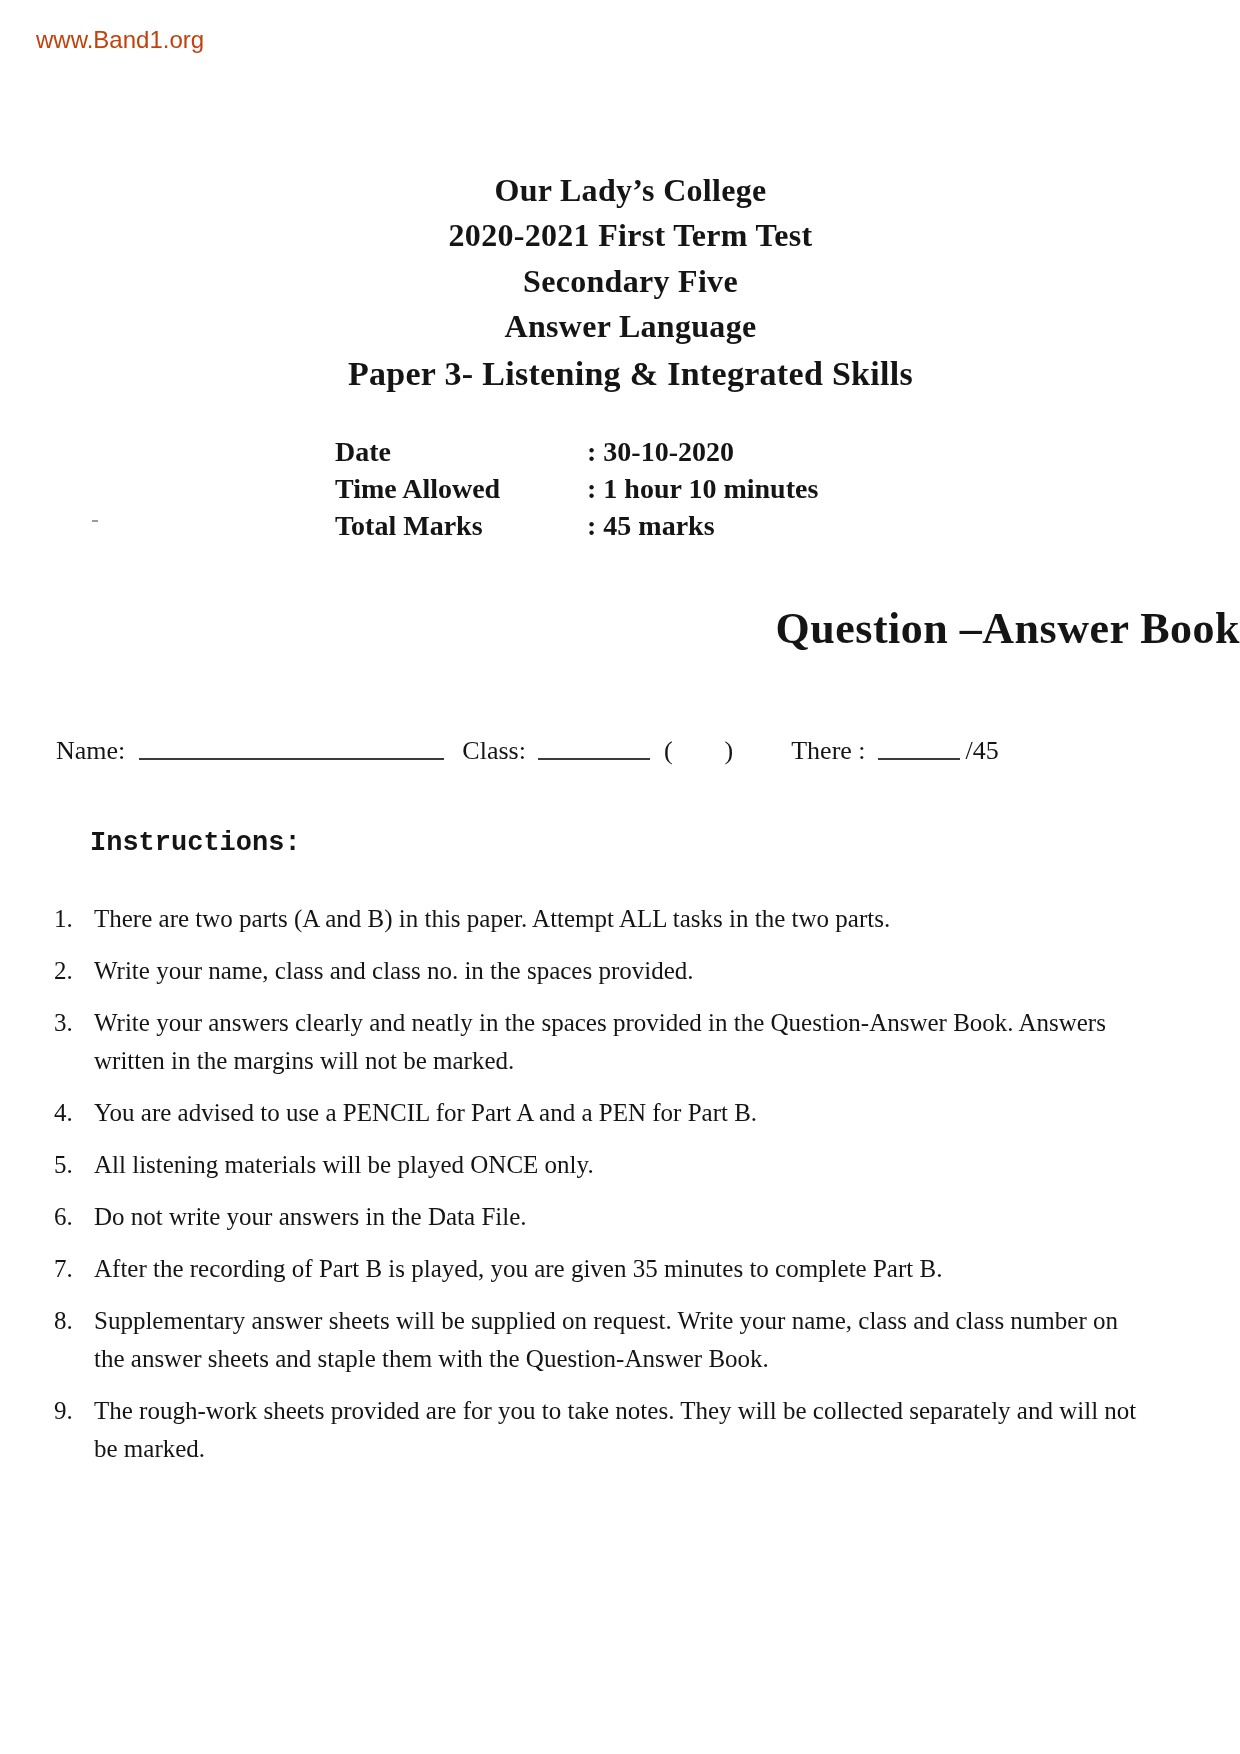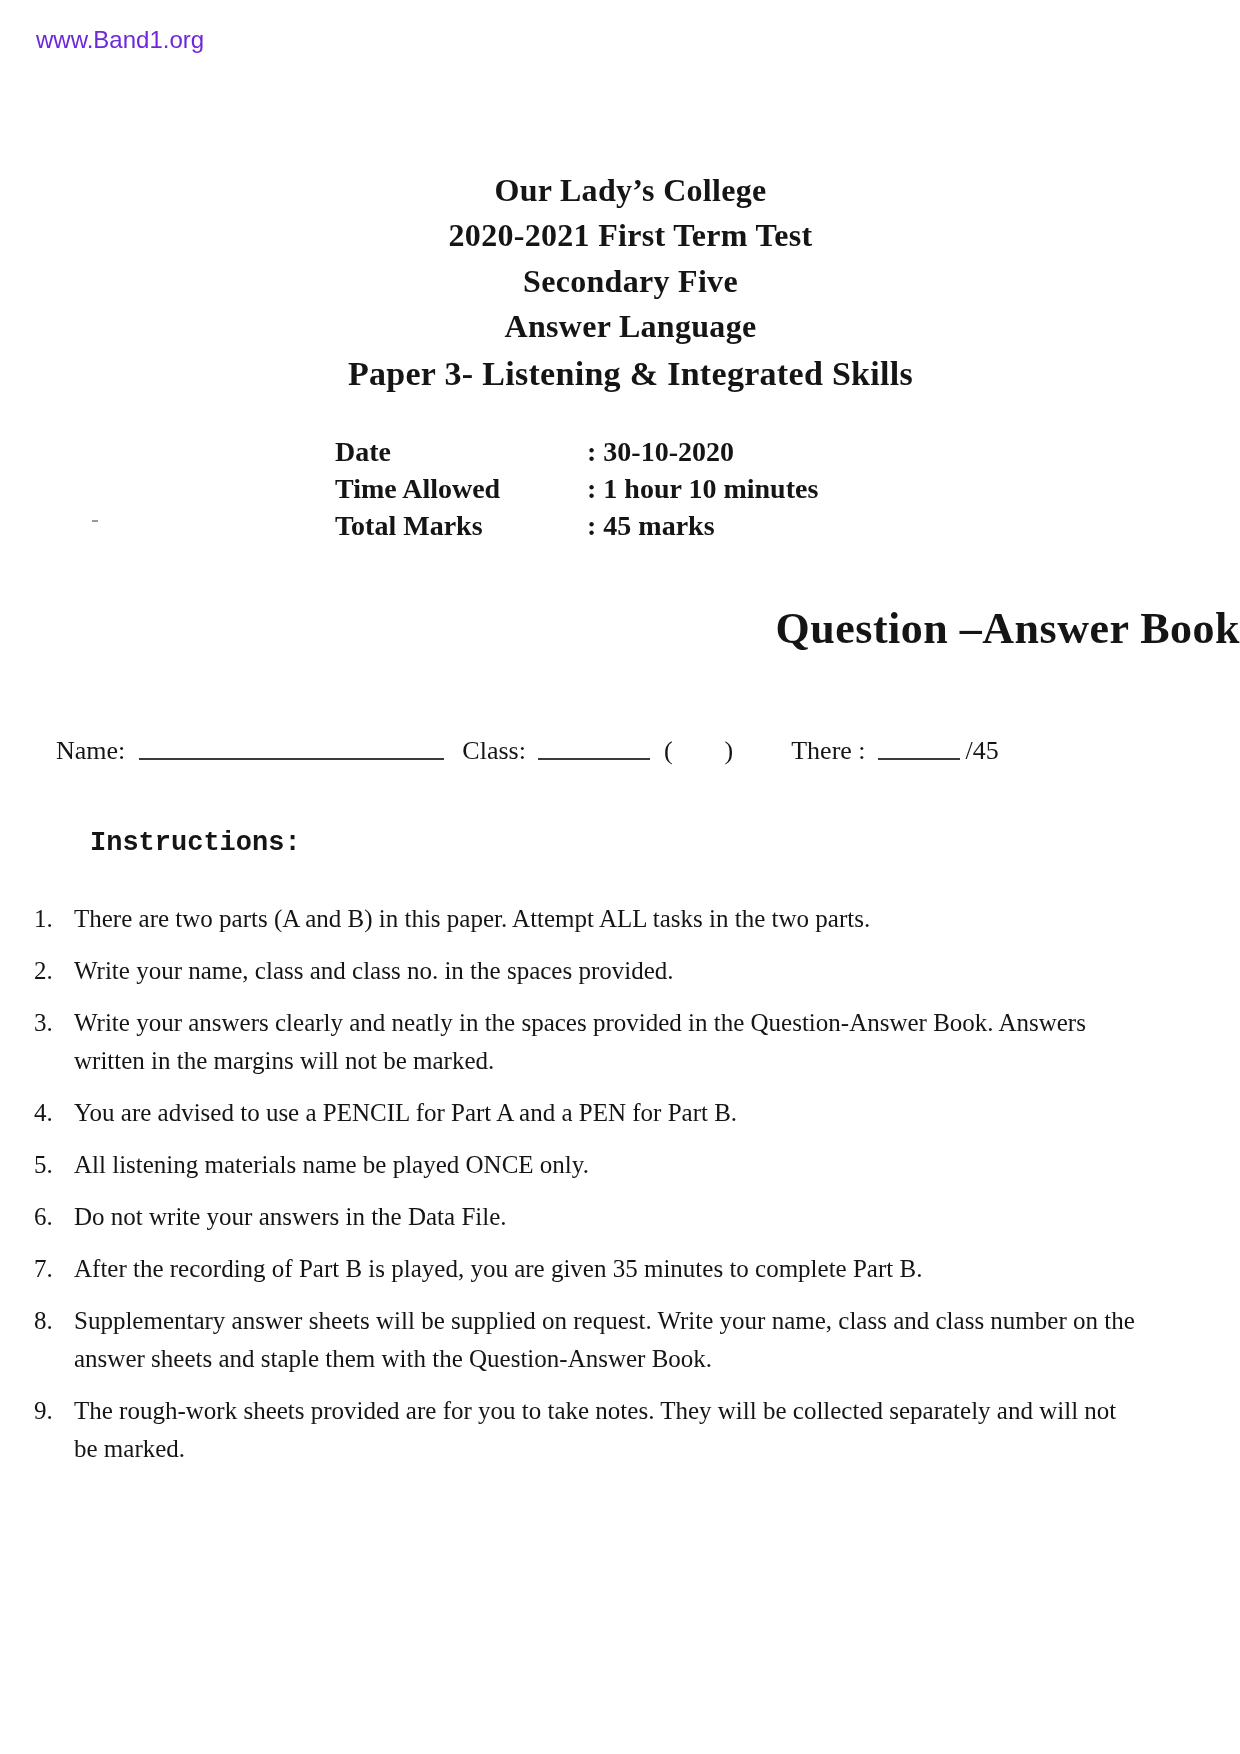--- a/index.html
+++ b/index.html
@@ -16,21 +16,21 @@
     color: #151515;
     font-family: "Liberation Serif", serif;
     overflow: hidden;
   }
   .watermark {
     position: absolute;
     top: 26px;
     left: 36px;
     font-family: "Liberation Sans", sans-serif;
     font-size: 24px;
-    color: #6d28d9;
+    color: #c2410c;
   }
   .title-block {
     padding-top: 168px;
     text-align: center;
     font-weight: bold;
     padding-left: 21px;
   }
   .title-line {
     font-size: 32px;
     line-height: 1.42;
@@ -89,21 +89,21 @@
   .marks-total { margin-left: 6px; }
   .class-label { margin-left: 6px; }
   .instructions-heading {
     margin: 62px 0 0 90px;
     font-size: 27px;
     font-weight: bold;
     font-family: Liberation Mono, monospace;
   }
   ol.instructions-list {
     margin: 42px 95px 0 0;
-    padding-left: 74px;
+    padding-left: 94px;
     list-style: none;
     counter-reset: instr;
   }
   ol.instructions-list li {
     counter-increment: instr;
     position: relative;
     font-size: 25px;
     line-height: 1.52;
     margin-bottom: 14px;
   }
@@ -168,20 +168,20 @@
     <span class="marks-total">/45</span>
   </div>
 
   <div class="instructions-heading">Instructions:</div>
 
   <ol class="instructions-list">
     <li>There are two parts (A and B) in this paper. Attempt ALL tasks in the two parts.</li>
     <li>Write your name, class and class no. in the spaces provided.</li>
     <li>Write your answers clearly and neatly in the spaces provided in the Question-Answer Book. Answers written in the margins will not be marked.</li>
     <li>You are advised to use a PENCIL for Part A and a PEN for Part B.</li>
-    <li>All listening materials name be played ONCE only.</li>
+    <li>All listening materials will be played ONCE only.</li>
     <li>Do not write your answers in the Data File.</li>
     <li>After the recording of Part B is played, you are given 35 minutes to complete Part B.</li>
     <li>Supplementary answer sheets will be supplied on request. Write your name, class and class number on the answer sheets and staple them with the Question-Answer Book.</li>
     <li>The rough-work sheets provided are for you to take notes. They will be collected separately and will not be marked.</li>
   </ol>
 
 </div>
 
 </body></html>

